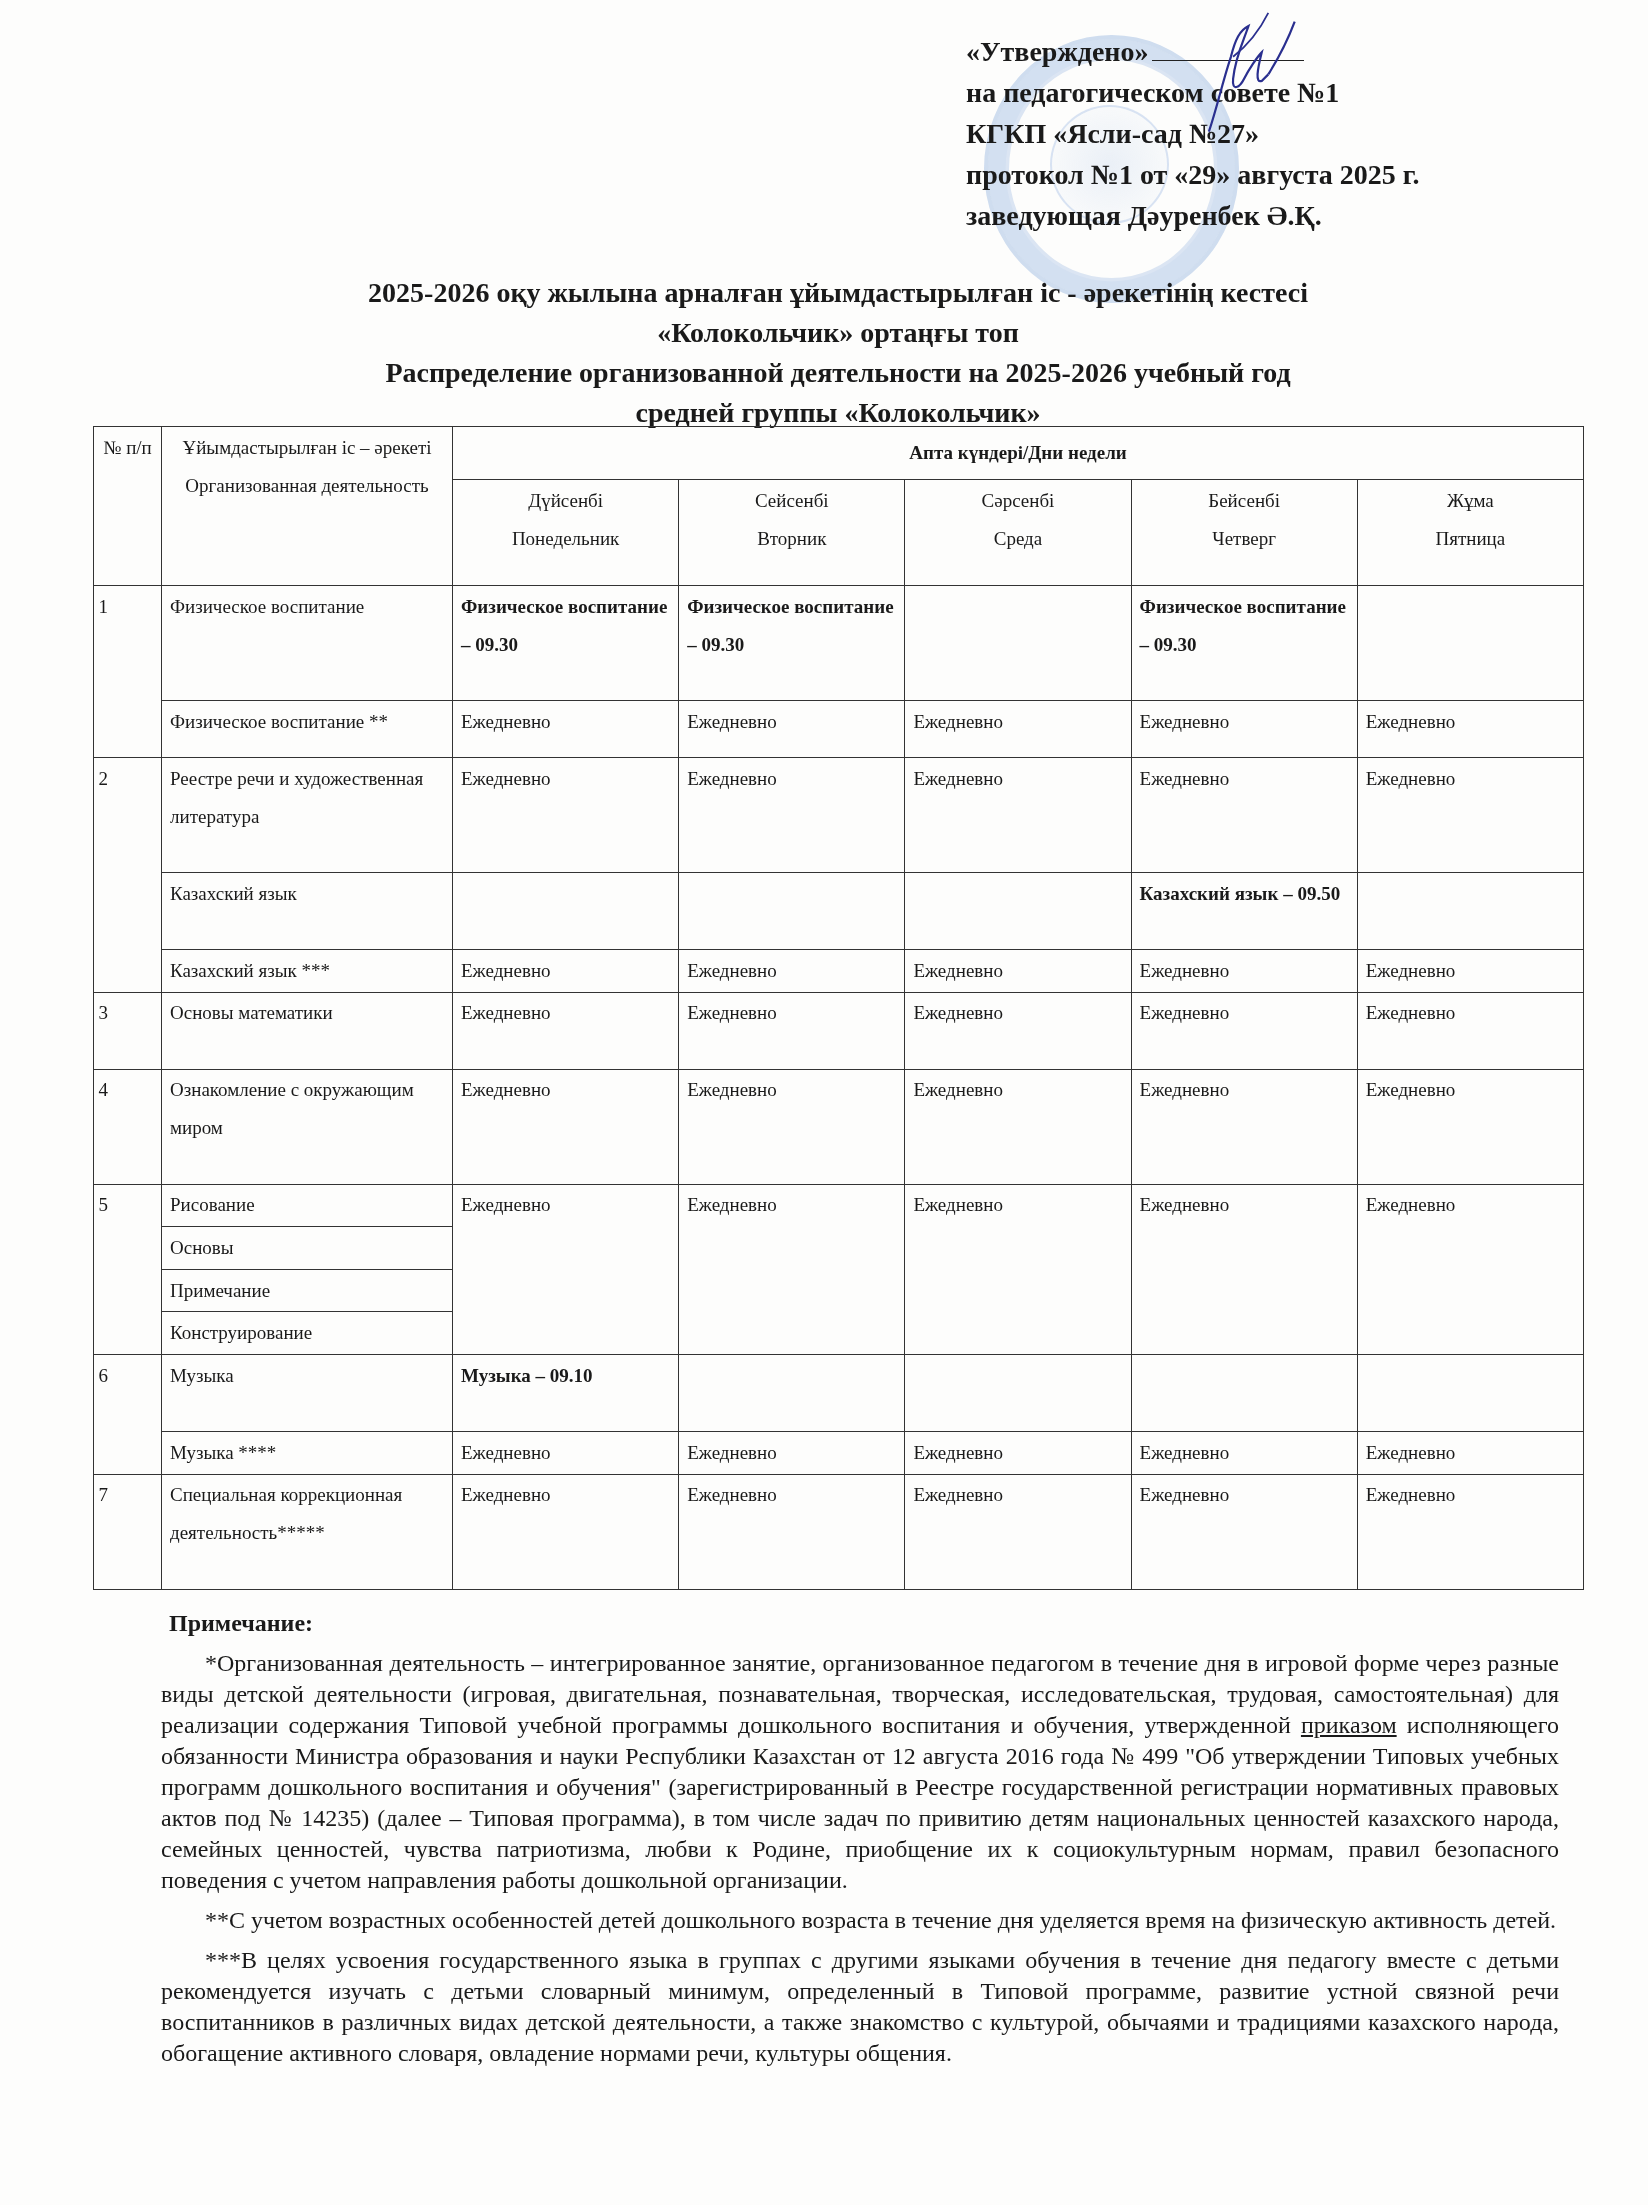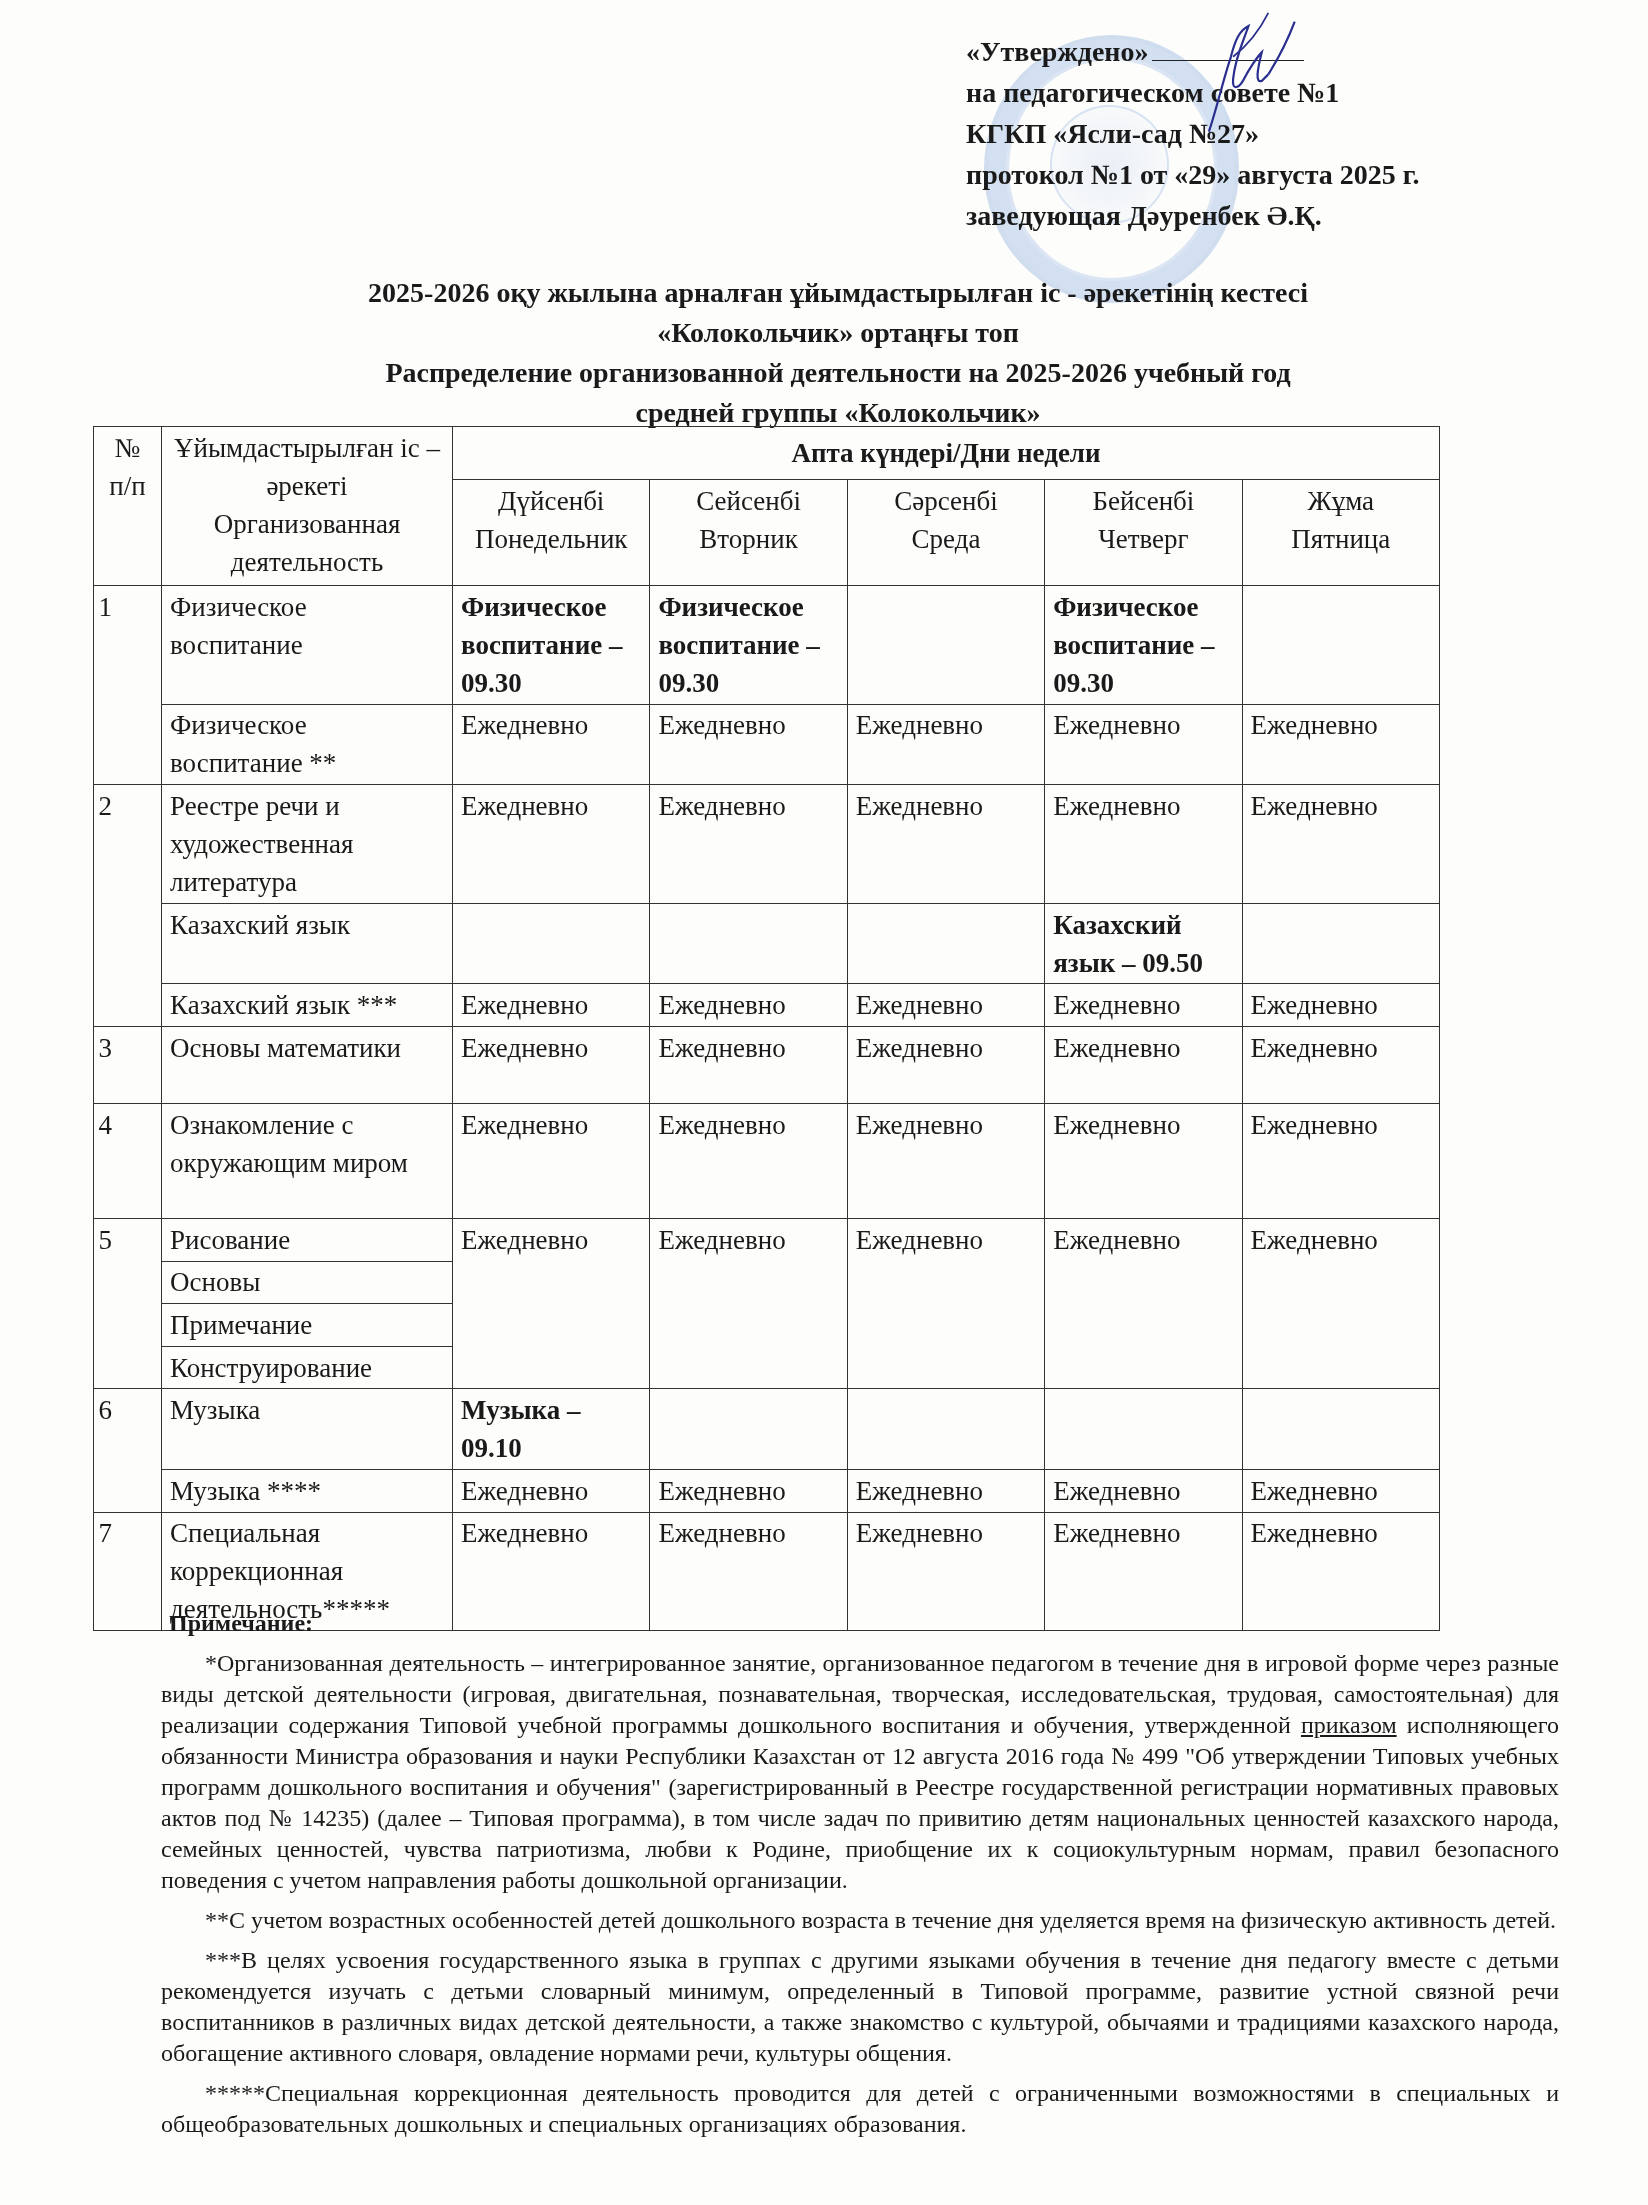--- a/index.html
+++ b/index.html
@@ -40,23 +40,23 @@
     position: absolute; left: 1191px; top: 4.4px; width: 115px; height: 132px;
     pointer-events: none;
   }
   
   .titles {
     position: absolute; left: 88px; top: 273px; width: 1500px;
     text-align: center; font-weight: bold; font-size: 28px; line-height: 40px;
   }
   
   table.sched {
-    position: absolute; left: 93px; top: 426px; width: 1347px;
+    position: absolute; left: 93px; top: 426px; width: 1491px;
     border-collapse: collapse; table-layout: fixed;
-    font-size: 27px; line-height: 38px;
+    font-size: 19px; line-height: 38px;
   }
   table.sched td, table.sched th {
     border: 1.3px solid #333; vertical-align: top; padding: 1.8px 8px;
     font-weight: normal; text-align: left;
   }
   table.sched th { text-align: center; }
   table.sched td.num { text-align: left; padding-left: 4.4px; font-weight: normal; }
   table.sched td.bold { font-weight: bold; }
   .col-num { width: 68px; }
   .col-act { width: 291px; }
@@ -249,16 +249,15 @@
       <td>Ежедневно</td>
     </tr>
   </tbody>
     </table>
 
   <div class="notes">
     <div class="label" style="margin-left:17px">Примечание:</div>
     <p><span>*Организованная деятельность – интегрированное занятие, организованное педагогом в течение дня в игровой форме через разные виды детской деятельности (игровая, двигательная, познавательная, творческая, исследовательская, трудовая, самостоятельная) для реализации содержания Типовой учебной программы дошкольного воспитания и обучения, утвержденной </span><u>приказом</u><span> исполняющего обязанности Министра образования и науки Республики Казахстан от 12 августа 2016 года № 499 "Об утверждении Типовых учебных программ дошкольного воспитания и обучения" (зарегистрированный в Реестре государственной регистрации нормативных правовых актов под № 14235) (далее – Типовая программа), в том числе задач по привитию детям национальных ценностей казахского народа, семейных ценностей, чувства патриотизма, любви к Родине, приобщение их к социокультурным нормам, правил безопасного поведения с учетом направления работы дошкольной организации.</span></p>
     <p>**С учетом возрастных особенностей детей дошкольного возраста в течение дня уделяется время на физическую активность детей.</p>
     <p>***В целях усвоения государственного языка в группах с другими языками обучения в течение дня педагогу вместе с детьми рекомендуется изучать с детьми словарный минимум, определенный в Типовой программе, развитие устной связной речи воспитанников в различных видах детской деятельности, а также знакомство с культурой, обычаями и традициями казахского народа, обогащение активного словаря, овладение нормами речи, культуры общения.</p>
-    <p>*****Специальная коррекционная деятельность проводится для детей с ограниченными возможностями в специальных и общеобразовательных дошкольных и специальных организациях образования.</p>
   </div>
 </div>
 
 
 </body></html>

